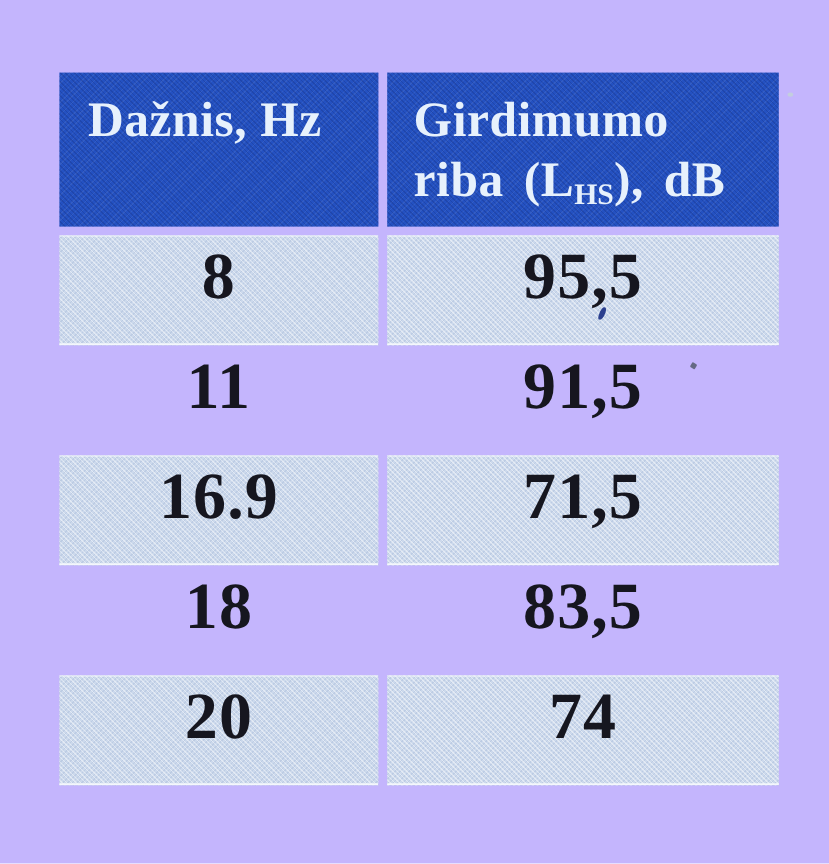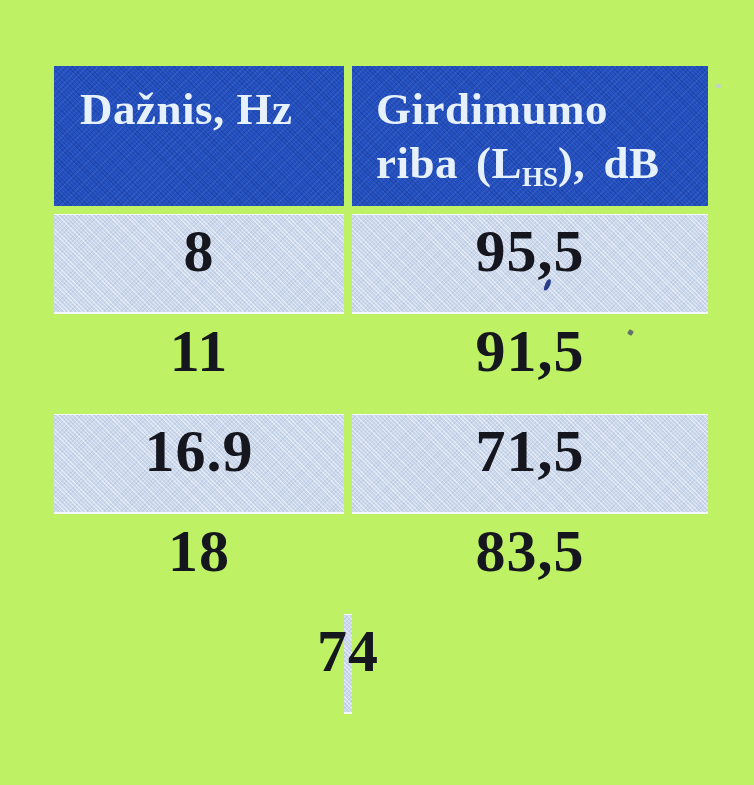--- a/index.html
+++ b/index.html
@@ -4,21 +4,21 @@
 <style>
   html, body {
     margin: 0;
     padding: 0;
     background: #ffffff;
   }
   .page {
     position: relative;
     width: 754px;
     height: 785px;
-    background: #bef264;
+    background: #c4b5fd;
     overflow: hidden;
     font-family: "Liberation Serif", "DejaVu Serif", serif;
   }
   .scan-table {
     position: absolute;
     left: 54px;
     top: 66px;
     width: 654px;
   }
   .row {
@@ -148,20 +148,23 @@
         <div class="td">
           <span>18</span>
         </div>
         <div class="gap-cell"></div>
         <div class="td">
           <span>83,5</span>
         </div>
       </div>
 
       <div class="row data-row alt">
+        <div class="td">
+          <span>20</span>
+        </div>
         <div class="gap-cell"></div>
         <div class="td">
           <span>74</span>
         </div>
       </div>
 
     </div>
   </div>
 
   <div class="artifact artifact-comma"></div>

